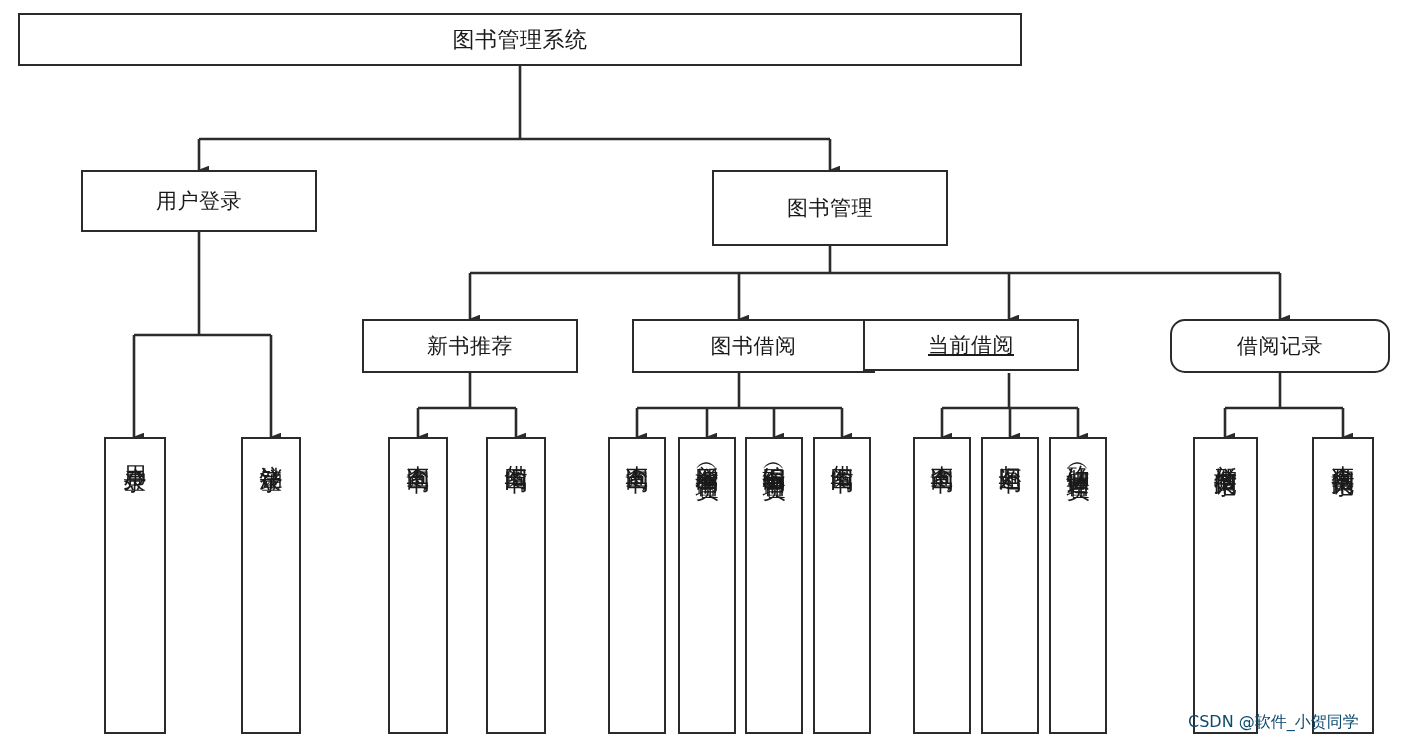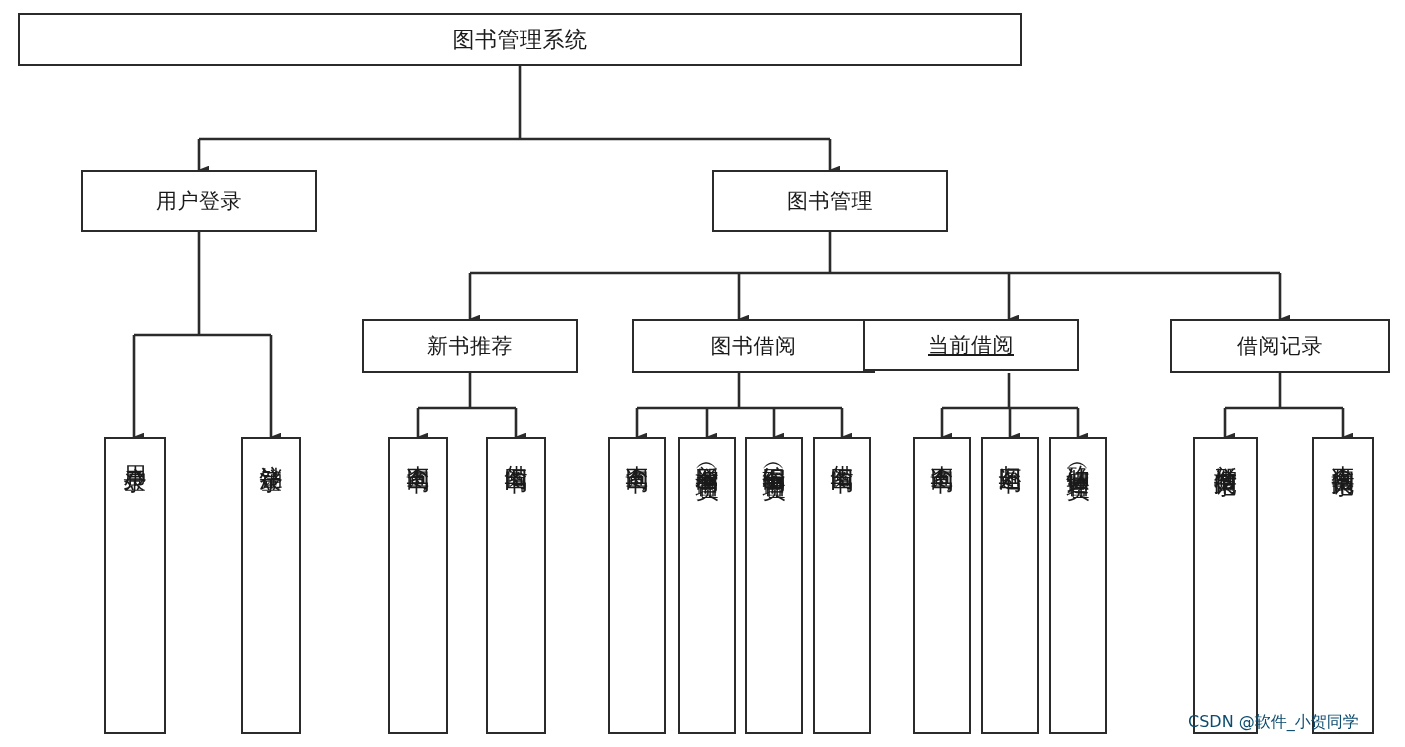--- a/index.html
+++ b/index.html
@@ -122,34 +122,34 @@
       </g>
   </svg>
 
   <div class="node-box node-h node-root" style="left:18px;top:13px;width:1004px;height:53px;">
     <span class="node-label">图书管理系统</span>
   </div>
 
   <div class="node-box node-h" style="left:81px;top:170px;width:236px;height:62px;">
     <span class="node-label">用户登录</span>
   </div>
-  <div class="node-box node-h" style="left:712px;top:170px;width:236px;height:62px;">
+  <div class="node-box node-h" style="left:712px;top:170px;width:236px;height:76px;">
     <span class="node-label">图书管理</span>
   </div>
 
   <div class="node-box node-h" style="left:362px;top:319px;width:216px;height:54px;">
     <span class="node-label">新书推荐</span>
   </div>
   <div class="node-box node-h" style="left:632px;top:319px;width:243px;height:54px;">
     <span class="node-label">图书借阅</span>
   </div>
   <div class="node-box node-h" style="left:863px;top:319px;width:216px;height:52px;text-decoration:underline;">
     <span class="node-label">当前借阅</span>
   </div>
-  <div class="node-box node-h" style="left:1170px;top:319px;width:220px;height:54px;">
+  <div class="node-box node-h" style="left:1170px;top:319px;width:220px;height:54px;border-radius:15px;">
     <span class="node-label">借阅记录</span>
   </div>
 
   <div id="leaf-layer">
       <div class="node-box node-v" style="left: 104px; top: 437px; width: 62px; height: 297px;">
         <span class="node-label">用户登录</span>
       </div>
       <div class="node-box node-v" style="left: 241px; top: 437px; width: 60px; height: 297px;">
         <span class="node-label">注销登录</span>
       </div>

